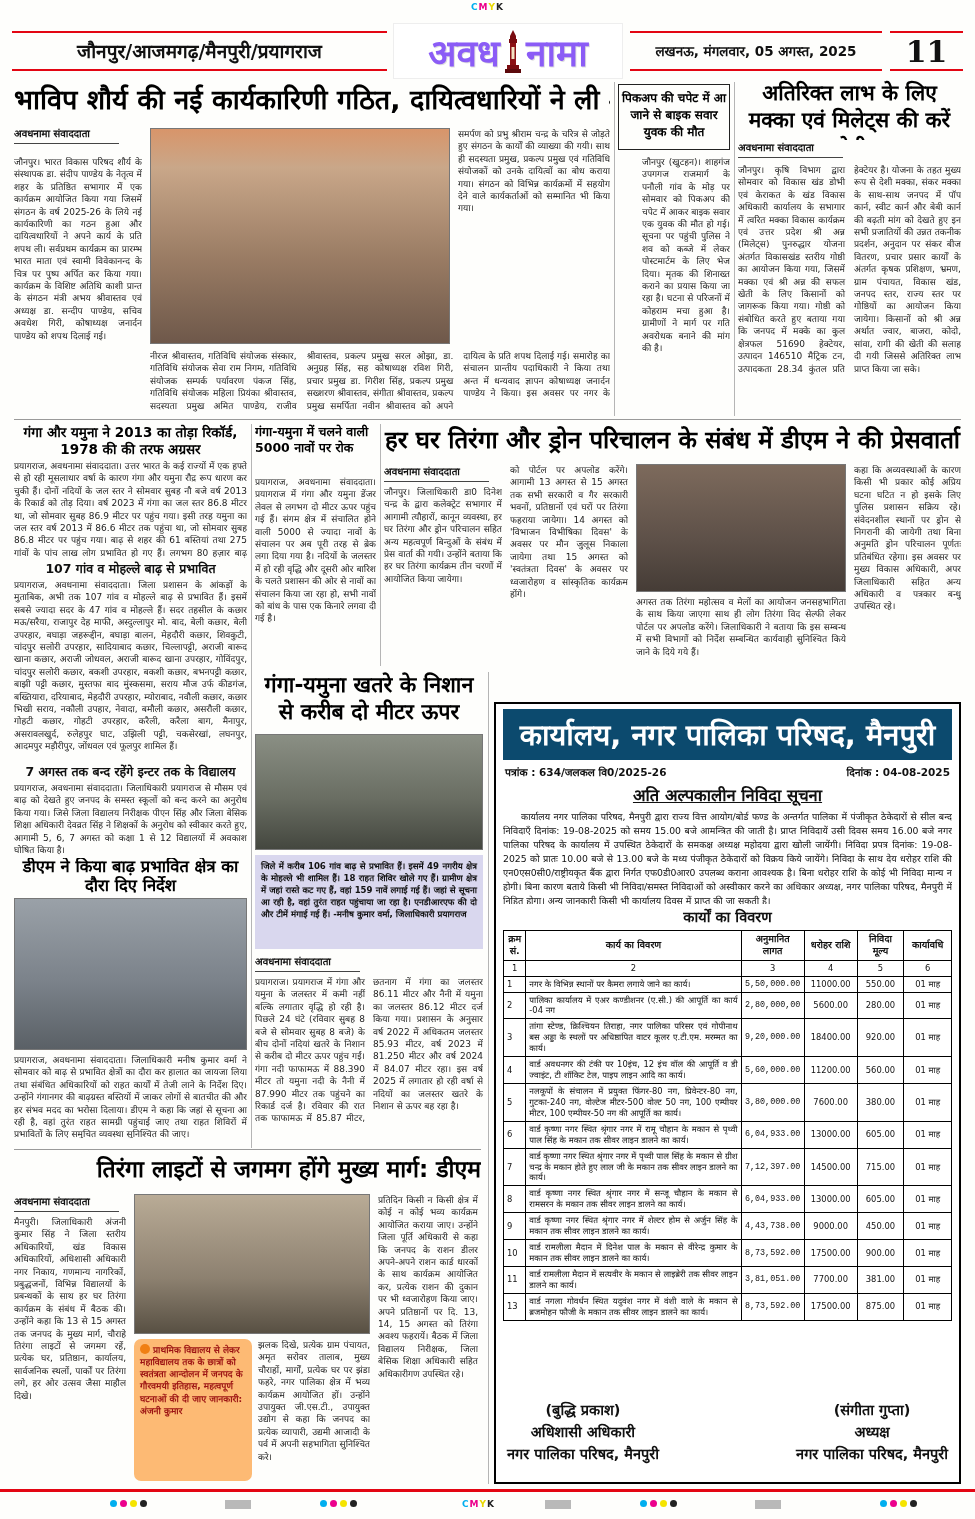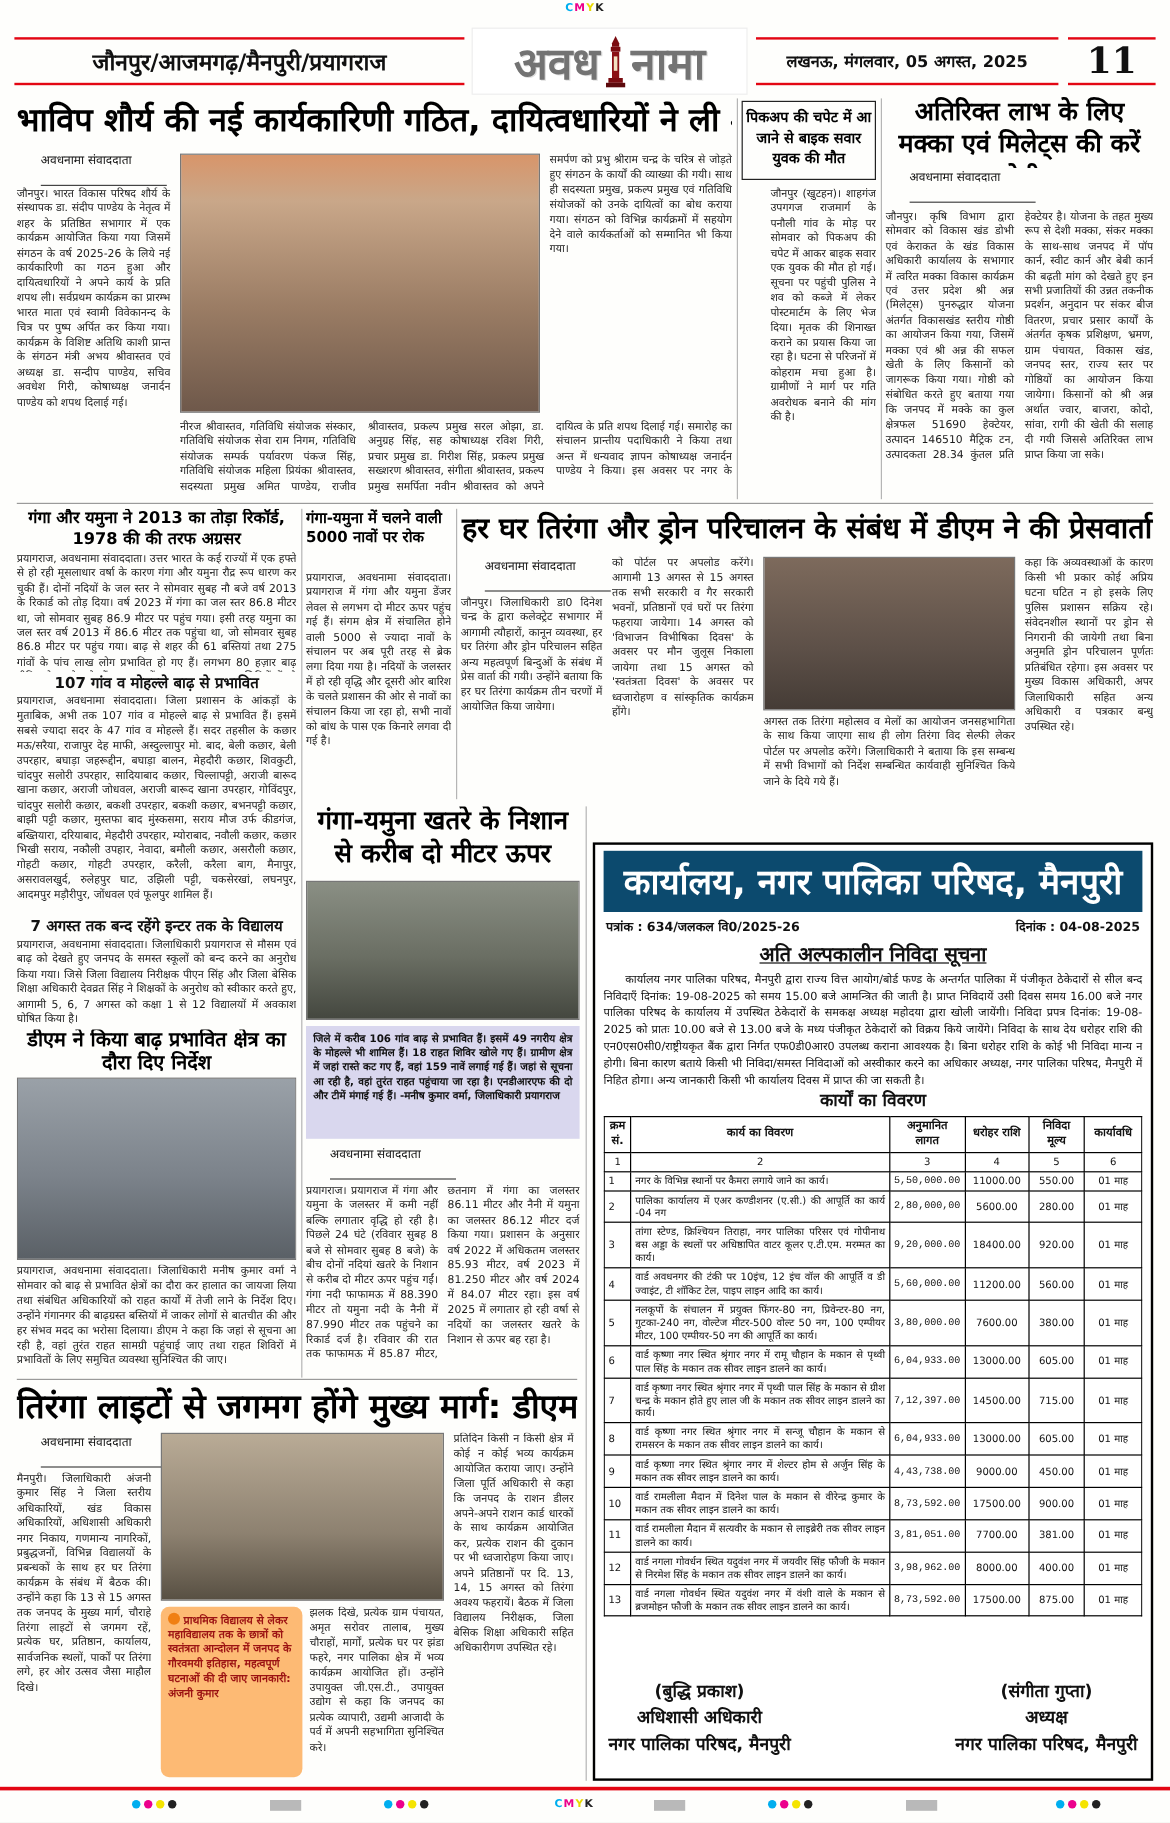--- a/index.html
+++ b/index.html
@@ -16,26 +16,26 @@
   .graysq { position:absolute; top:3px; width:26px; height:9px; background:#b9b9b9; }
   .cmyk-b { position:absolute; top:2px; left:462px; font-size:9px; font-weight:bold; letter-spacing:1px;}
 
   
   #header { position:absolute; top:24px; left:12px; width:951px; height:54px; }
   .hd-cell { position:absolute; top:7px; height:40px; border-top:2.5px solid #e30613; border-bottom:2.5px solid #e30613; display:flex; align-items:center; justify-content:center; }
   #hd-region { left:0; width:375px; font-size:19px; font-weight:bold; }
   #hd-date { left:618px; width:252px; font-size:13.5px; font-weight:bold; }
   #hd-pageno { left:878px; width:73px; font-size:30px; font-weight:bold; font-family:"DejaVu Serif", serif; }
   #logo-box { position:absolute; left:382px; top:0; width:228px; height:54px; background:#fff; z-index:2; display:flex; align-items:center; justify-content:center; gap:2px; box-shadow:0 0 0 1px #eee; }
-  .logo-txt { font-size:37px; font-weight:bold; color:#737373; text-shadow:1px 1px 0 #00000022; }
+  .logo-txt { font-size:37px; font-weight:bold; color:#8b5cf6; text-shadow:1px 1px 0 #00000022; }
   .minar { width:22px; height:44px; }
 
   
   .headline { font-weight:bold; color:#000; overflow:hidden; }
-  .byline { font-size:10px; font-weight:normal; border-bottom:1.5px solid #444; padding-bottom:14px; margin-bottom:4px; width:105px;margin-left:20px; }
+  .byline { font-size:10px; font-weight:bold; border-bottom:1.5px solid #444; padding-bottom:3px; margin-bottom:4px; width:105px; }
   .body-txt { font-size:9px; line-height:1.38; text-align:justify; color:#1c1c1c; overflow:hidden; }
   .sub-head { font-size:12.5px; font-weight:bold; text-align:center; overflow:hidden; }
   .photo { border:1px solid #777; }
   .vdiv { position:absolute; width:1px; background:#b5b5b5; }
   .hdiv { position:absolute; height:1px; background:#9a9a9a; }
 
   
   #a1-headline { position:absolute; top:80px; left:14px; width:596px; height:42px; font-size:27px; text-align:center; white-space:nowrap; }
   #a1 { position:absolute; top:126px; left:14px; width:596px; height:290px; }
   #a1-col1 { position:absolute; left:0; top:30px; width:128px; height:258px; }
@@ -96,21 +96,21 @@
   th, td { border:1px solid #000; font-size:8.4px; line-height:1.3; padding:2px 3px; vertical-align:middle; }
   th { font-size:9.5px; font-weight:bold; text-align:center; }
   td.c0 { width:22px; text-align:left; } td.c1 { width:212px; text-align:justify; }
   td.c2 { width:62px; text-align:center;font-family:Liberation Mono, monospace; } td.c3 { width:52px; text-align:center; }
   td.c4 { width:46px; text-align:center; } td.c5 { width:47px; text-align:center; }
   tr.numrow td { text-align:center; }
   #tender-sign { display:flex; justify-content:space-between; padding:10px 4px 0; }
   .sign { text-align:center; font-size:14.5px; font-weight:bold; line-height:1.5; }
 
   
-  #tlights-h { position:absolute; top:1152px; left:14px; width:467px; height:38px; font-size:28px; text-align:center; white-space:nowrap; }
+  #tlights-h { position:absolute; top:1152px; left:14px; width:467px; height:38px; font-size:23px; text-align:right; white-space:nowrap; }
   #tlights { position:absolute; top:1194px; left:14px; width:467px; height:290px; display:flex; gap:8px; }
   #tlights .c1 { width:112px; } #tlights .mid { width:236px; } #tlights .c3 { width:100px; }
   #tlights-photo { width:236px; height:140px; background:linear-gradient(180deg,#b9ab96,#8d8170 60%,#585043); }
   #tlights .midrow { display:flex; gap:6px; margin-top:5px; height:142px; }
   #hl-box { width:118px; background:#fdba74; border-radius:7px; padding:5px 6px; font-size:9px; font-weight:bold; line-height:1.35; color:#9c1313; position:relative; overflow:hidden; }
   #hl-dot { width:10px; height:10px; border-radius:50%; background:#f07f13; display:inline-block; margin-right:3px; vertical-align:-1px; }
   #tlights .midrow p { width:112px; height:142px; }
   #tlights .c1 p { height:250px; } #tlights .c3 p { height:290px; }
 
   .bottom-rule { position:absolute; top:1489px; left:0; width:975px; height:3px; background:#e30613; }
@@ -321,28 +321,20 @@
             </tr>
             <tr>
               <td class="c0">11</td>
               <td class="c1">वार्ड रामलीला मैदान में सत्यवीर के मकान से लाइब्रेरी तक सीवर लाइन डालने का कार्य।</td>
               <td class="c2">3,81,051.00</td>
               <td class="c3">7700.00</td>
               <td class="c4">381.00</td>
               <td class="c5">01 माह</td>
             </tr>
             <tr>
-              <td class="c0">12</td>
-              <td class="c1">वार्ड नगला गोवर्धन स्थित यदुवंश नगर में जयवीर सिंह फौजी के मकान से निरमेश सिंह के मकान तक सीवर लाइन डालने का कार्य।</td>
-              <td class="c2">3,98,962.00</td>
-              <td class="c3">8000.00</td>
-              <td class="c4">400.00</td>
-              <td class="c5">01 माह</td>
-            </tr>
-            <tr>
               <td class="c0">13</td>
               <td class="c1">वार्ड नगला गोवर्धन स्थित यदुवंश नगर में वंशी वाले के मकान से ब्रजमोहन फौजी के मकान तक सीवर लाइन डालने का कार्य।</td>
               <td class="c2">8,73,592.00</td>
               <td class="c3">17500.00</td>
               <td class="c4">875.00</td>
               <td class="c5">01 माह</td>
             </tr>
           </tbody>
       </table>
     </div>

